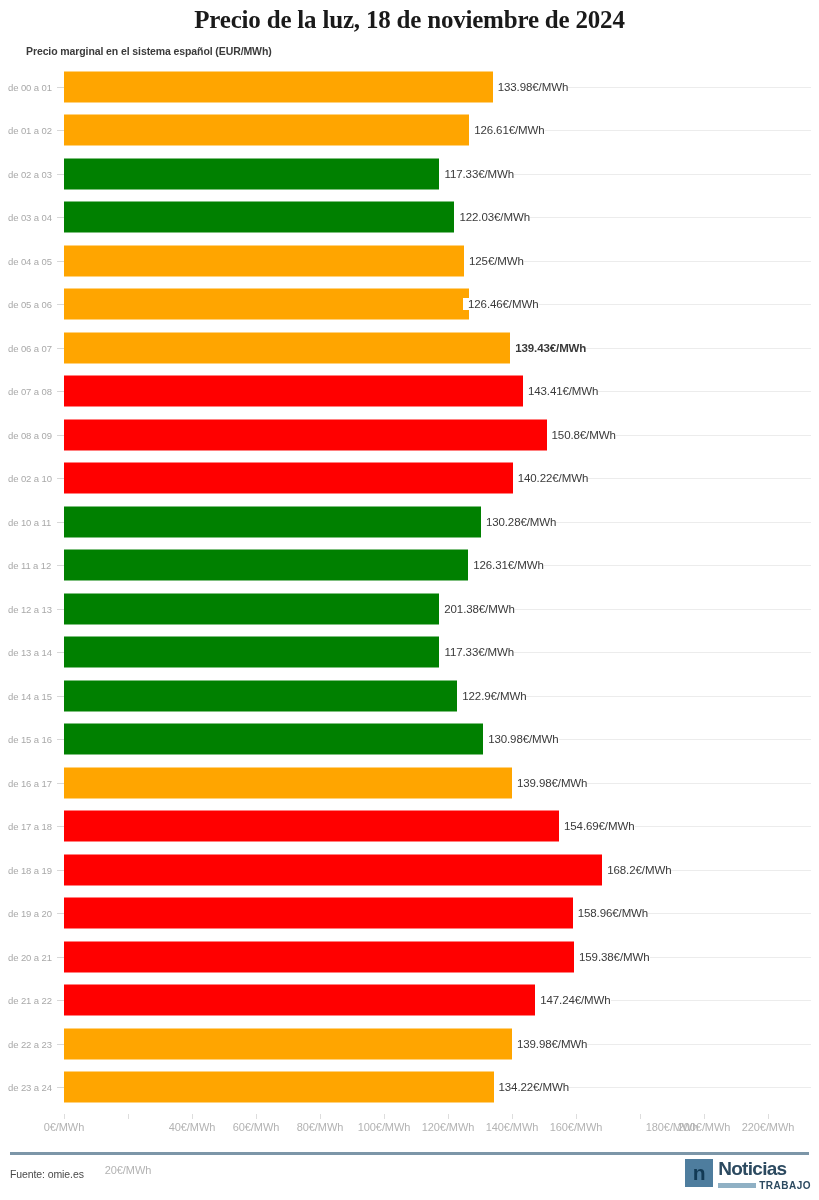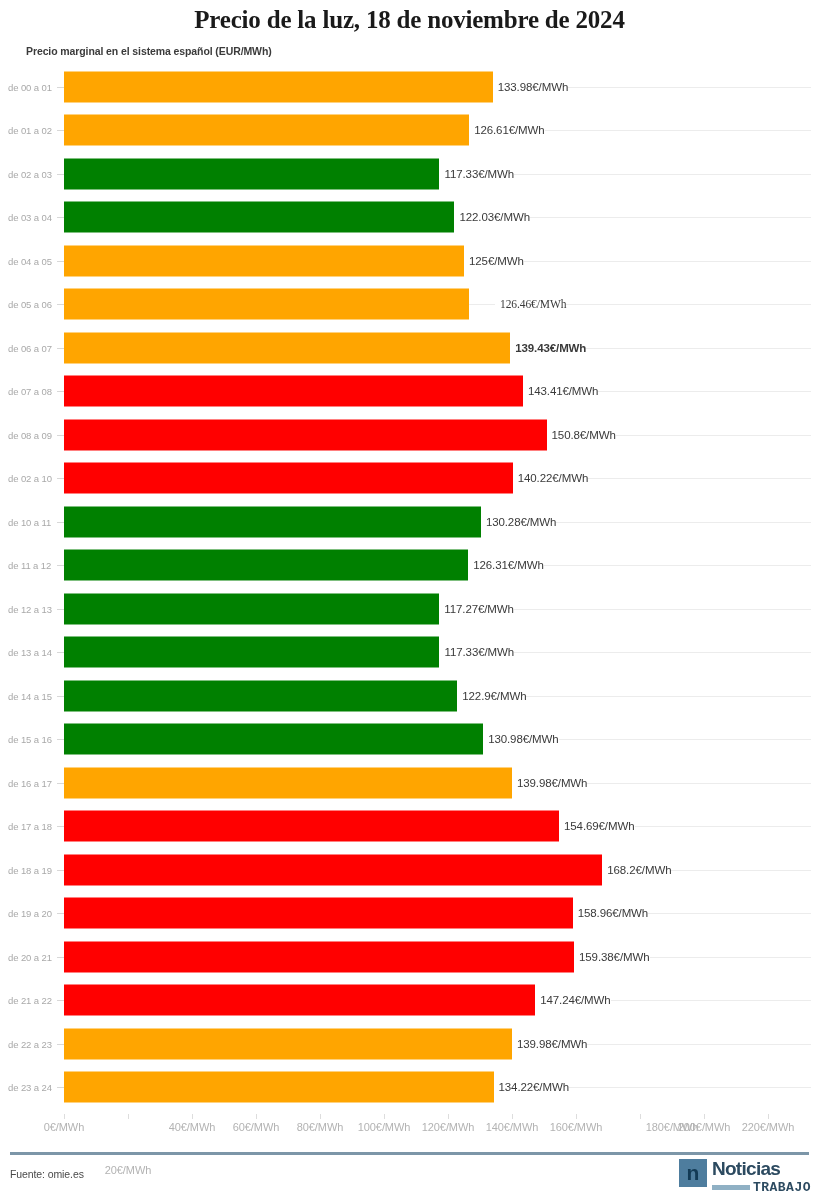--- a/index.html
+++ b/index.html
@@ -172,23 +172,23 @@
     gap: 3px;
     margin-top: 2px;
   }
   .logo-bar {
     flex: 1 1 auto;
     height: 5px;
     min-width: 38px;
     background: #8fb0c4;
   }
   .logo-trabajo {
-    font-family: Liberation Mono, monospace;
+    font-family: Liberation Sans, sans-serif;
     font-weight: bold;
-    font-size: 13px;
+    font-size: 10px;
     color: #2c4a60;
     letter-spacing: 0.5px;
   }
 </style>
 </head>
 <body>
 
 <div id="page">
 
   <div class="title">Precio de la luz, 18 de noviembre de 2024</div>
@@ -228,21 +228,21 @@
         <div class="tick-stub"></div>
         <div class="row-label">de 04 a 05</div>
         <div class="bar" style="width: 400px; background: rgb(255, 165, 0);"></div>
         <div class="bar-value" style="left: 464px;">125€/MWh</div>
       </div>
       <div class="row">
         <div class="gridline"></div>
         <div class="tick-stub"></div>
         <div class="row-label">de 05 a 06</div>
         <div class="bar" style="width: 404.672px; background: rgb(255, 165, 0);"></div>
-        <div class="bar-value" style="left: 495px; font-family: Liberation Serif, serif;">126.46€/MWh</div>
+        <div class="bar-value" style="left: 463px;">126.46€/MWh</div>
       </div>
       <div class="row">
         <div class="gridline"></div>
         <div class="tick-stub"></div>
         <div class="row-label">de 06 a 07</div>
         <div class="bar" style="width: 446.176px; background: rgb(255, 165, 0);"></div>
         <div class="bar-value" style="left: 510.176px; font-weight: bold;">139.43€/MWh</div>
       </div>
       <div class="row">
         <div class="gridline"></div>
@@ -277,21 +277,21 @@
         <div class="tick-stub"></div>
         <div class="row-label">de 11 a 12</div>
         <div class="bar" style="width: 404.192px; background: rgb(0, 128, 0);"></div>
         <div class="bar-value" style="left: 468.192px;">126.31€/MWh</div>
       </div>
       <div class="row">
         <div class="gridline"></div>
         <div class="tick-stub"></div>
         <div class="row-label">de 12 a 13</div>
         <div class="bar" style="width: 375.264px; background: rgb(0, 128, 0);"></div>
-        <div class="bar-value" style="left: 439.264px;">117.27€/MWh</div>
+        <div class="bar-value" style="left: 439.264px;">201.38€/MWh</div>
       </div>
       <div class="row">
         <div class="gridline"></div>
         <div class="tick-stub"></div>
         <div class="row-label">de 13 a 14</div>
         <div class="bar" style="width: 375.456px; background: rgb(0, 128, 0);"></div>
         <div class="bar-value" style="left: 439.456px;">117.33€/MWh</div>
       </div>
       <div class="row">
         <div class="gridline"></div>

